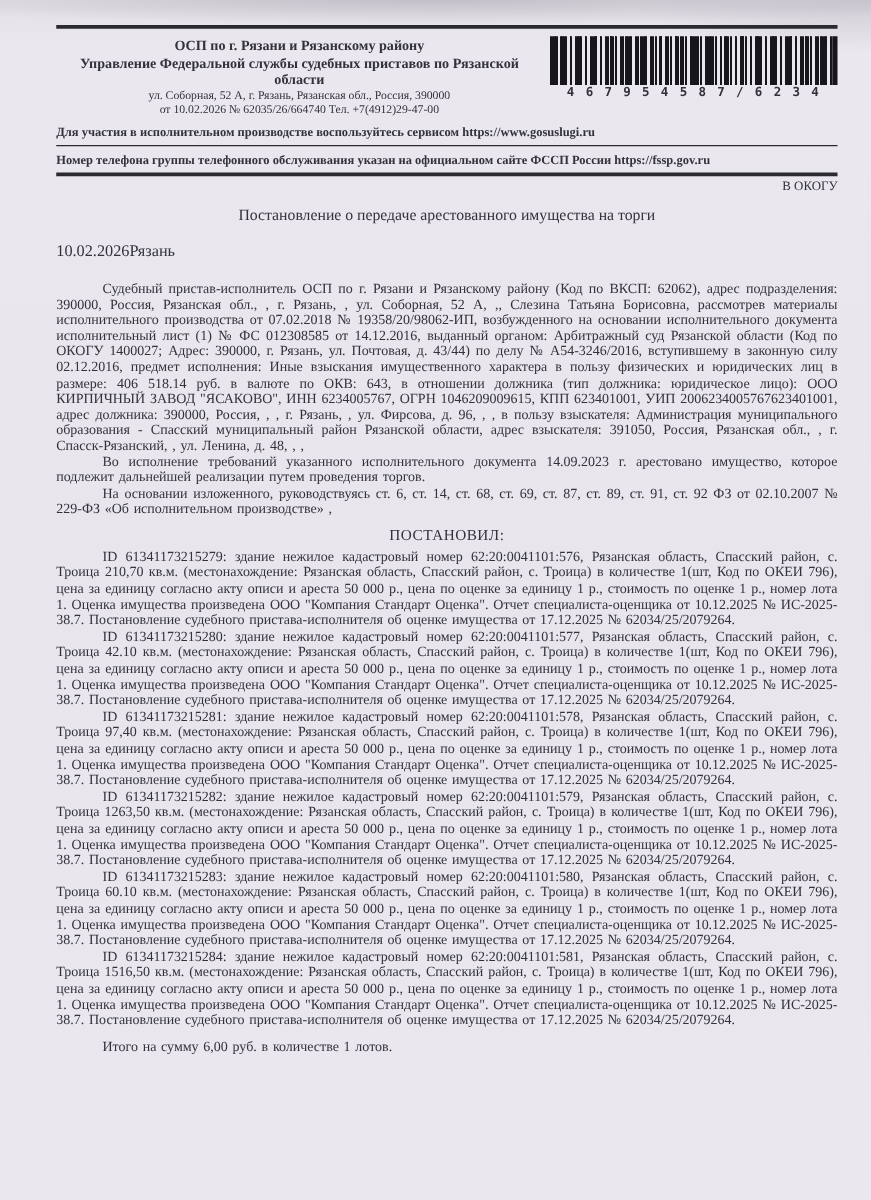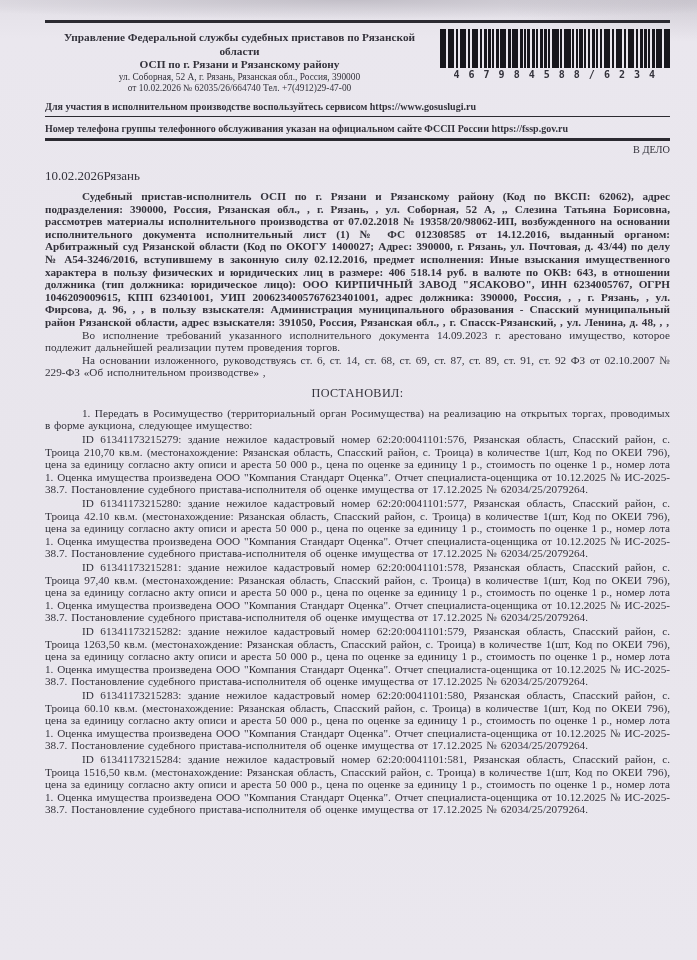--- a/index.html
+++ b/index.html
@@ -38,68 +38,69 @@
 
   .service{font-weight:bold;font-size:10px;line-height:13px;margin-top:5px;}
   .in-case{text-align:right;font-size:10.3px;margin-top:3px;}
   .title{text-align:center;font-size:12.6px;margin-top:10px;}
   .daterow{display:flex;justify-content:flex-start;font-size:13px;margin-top:13px;}
 
   .para{
     margin:0;font-size:11.2px;line-height:12.6px;
     text-align:justify;text-indent:37px;word-spacing:1px;
   }
-  .intro{margin-top:6px;font-weight:bold;}
+  .intro{margin-top:16px;}
   .heading{text-align:center;font-size:12.2px;letter-spacing:.4px;margin:7px 0 4px;}
   .clause{margin-top:6px;}
   .item{margin-top:1px;}
   .total{margin-top:9px;text-align:left;}
 </style>
 </head>
 <body>
 
 <div class="page">
 
   <hr class="rule rule-top">
 
   <div class="header">
     <div class="header-left">
+      <div class="org">ОСП по г. Рязани и Рязанскому району</div>
       <div class="org">Управление Федеральной службы судебных приставов по Рязанской области</div>
-      <div class="org">ОСП по г. Рязани и Рязанскому району</div>
       <div class="addr">ул. Соборная, 52 А, г. Рязань, Рязанская обл., Россия, 390000</div>
       <div class="addr">от 10.02.2026 № 62035/26/664740 Тел. +7(4912)29-47-00</div>
     </div>
     <div class="barcode">
       <div class="bars"></div>
-      <div class="digits">4 6 7 9 8 4 5 8 8 / 6 2 3 4</div>
+      <div class="digits">4 6 7 9 5 4 5 8 7 / 6 2 3 4</div>
     </div>
   </div>
 
   <div class="service">Для участия в исполнительном производстве воспользуйтесь сервисом https://www.gosuslugi.ru</div>
   <hr class="rule rule-thin">
   <div class="service">Номер телефона группы телефонного обслуживания указан на официальном сайте ФССП России https://fssp.gov.ru</div>
   <hr class="rule rule-thick">
 
-  <div class="in-case">В ДЕЛО</div>
+  <div class="in-case">В ОКОГУ</div>
 
+  <div class="title">Постановление о передаче арестованного имущества на торги</div>
 
   <div class="daterow">
     <span>10.02.2026</span>
     <span>Рязань</span>
   </div>
 
   <p class="para intro">Судебный пристав-исполнитель ОСП по г. Рязани и Рязанскому району (Код по ВКСП: 62062), адрес подразделения: 390000, Россия, Рязанская обл., , г. Рязань, , ул. Соборная, 52 А, ,, Слезина Татьяна Борисовна, рассмотрев материалы исполнительного производства от 07.02.2018 № 19358/20/98062-ИП, возбужденного на основании исполнительного документа исполнительный лист (1) № ФС 012308585 от 14.12.2016, выданный органом: Арбитражный суд Рязанской области (Код по ОКОГУ 1400027; Адрес: 390000, г. Рязань, ул. Почтовая, д. 43/44) по делу № А54-3246/2016, вступившему в законную силу 02.12.2016, предмет исполнения: Иные взыскания имущественного характера в пользу физических и юридических лиц в размере: 406 518.14 руб. в валюте по ОКВ: 643, в отношении должника (тип должника: юридическое лицо): ООО КИРПИЧНЫЙ ЗАВОД "ЯСАКОВО", ИНН 6234005767, ОГРН 1046209009615, КПП 623401001, УИП 2006234005767623401001, адрес должника: 390000, Россия, , , г. Рязань, , ул. Фирсова, д. 96, , , в пользу взыскателя: Администрация муниципального образования - Спасский муниципальный район Рязанской области, адрес взыскателя: 391050, Россия, Рязанская обл., , г. Спасск-Рязанский, , ул. Ленина, д. 48, , ,</p>
 
   <p class="para">Во исполнение требований указанного исполнительного документа 14.09.2023 г. арестовано имущество, которое подлежит дальнейшей реализации путем проведения торгов.</p>
   <p class="para">На основании изложенного, руководствуясь ст. 6, ст. 14, ст. 68, ст. 69, ст. 87, ст. 89, ст. 91, ст. 92 ФЗ от 02.10.2007 № 229-ФЗ «Об исполнительном производстве» ,</p>
 
   <div class="heading">ПОСТАНОВИЛ:</div>
-  <p class="para clause">1. Передать в Росимущество (территориальный орган Росимущества) на реализацию на открытых торгах, проводимых в форме аукциона, следующее имущество:</p>
 
   <p class="para item">ID 61341173215279: здание нежилое кадастровый номер 62:20:0041101:576, Рязанская область, Спасский район, с. Троица 210,70 кв.м. (местонахождение: Рязанская область, Спасский район, с. Троица) в количестве 1(шт, Код по ОКЕИ 796), цена за единицу согласно акту описи и ареста 50 000 р., цена по оценке за единицу 1 р., стоимость по оценке 1 р., номер лота 1. Оценка имущества произведена ООО "Компания Стандарт Оценка". Отчет специалиста-оценщика от 10.12.2025 № ИС-2025-38.7. Постановление судебного пристава-исполнителя об оценке имущества от 17.12.2025 № 62034/25/2079264.</p>
   <p class="para item">ID 61341173215280: здание нежилое кадастровый номер 62:20:0041101:577, Рязанская область, Спасский район, с. Троица 42.10 кв.м. (местонахождение: Рязанская область, Спасский район, с. Троица) в количестве 1(шт, Код по ОКЕИ 796), цена за единицу согласно акту описи и ареста 50 000 р., цена по оценке за единицу 1 р., стоимость по оценке 1 р., номер лота 1. Оценка имущества произведена ООО "Компания Стандарт Оценка". Отчет специалиста-оценщика от 10.12.2025 № ИС-2025-38.7. Постановление судебного пристава-исполнителя об оценке имущества от 17.12.2025 № 62034/25/2079264.</p>
   <p class="para item">ID 61341173215281: здание нежилое кадастровый номер 62:20:0041101:578, Рязанская область, Спасский район, с. Троица 97,40 кв.м. (местонахождение: Рязанская область, Спасский район, с. Троица) в количестве 1(шт, Код по ОКЕИ 796), цена за единицу согласно акту описи и ареста 50 000 р., цена по оценке за единицу 1 р., стоимость по оценке 1 р., номер лота 1. Оценка имущества произведена ООО "Компания Стандарт Оценка". Отчет специалиста-оценщика от 10.12.2025 № ИС-2025-38.7. Постановление судебного пристава-исполнителя об оценке имущества от 17.12.2025 № 62034/25/2079264.</p>
   <p class="para item">ID 61341173215282: здание нежилое кадастровый номер 62:20:0041101:579, Рязанская область, Спасский район, с. Троица 1263,50 кв.м. (местонахождение: Рязанская область, Спасский район, с. Троица) в количестве 1(шт, Код по ОКЕИ 796), цена за единицу согласно акту описи и ареста 50 000 р., цена по оценке за единицу 1 р., стоимость по оценке 1 р., номер лота 1. Оценка имущества произведена ООО "Компания Стандарт Оценка". Отчет специалиста-оценщика от 10.12.2025 № ИС-2025-38.7. Постановление судебного пристава-исполнителя об оценке имущества от 17.12.2025 № 62034/25/2079264.</p>
   <p class="para item">ID 61341173215283: здание нежилое кадастровый номер 62:20:0041101:580, Рязанская область, Спасский район, с. Троица 60.10 кв.м. (местонахождение: Рязанская область, Спасский район, с. Троица) в количестве 1(шт, Код по ОКЕИ 796), цена за единицу согласно акту описи и ареста 50 000 р., цена по оценке за единицу 1 р., стоимость по оценке 1 р., номер лота 1. Оценка имущества произведена ООО "Компания Стандарт Оценка". Отчет специалиста-оценщика от 10.12.2025 № ИС-2025-38.7. Постановление судебного пристава-исполнителя об оценке имущества от 17.12.2025 № 62034/25/2079264.</p>
   <p class="para item">ID 61341173215284: здание нежилое кадастровый номер 62:20:0041101:581, Рязанская область, Спасский район, с. Троица 1516,50 кв.м. (местонахождение: Рязанская область, Спасский район, с. Троица) в количестве 1(шт, Код по ОКЕИ 796), цена за единицу согласно акту описи и ареста 50 000 р., цена по оценке за единицу 1 р., стоимость по оценке 1 р., номер лота 1. Оценка имущества произведена ООО "Компания Стандарт Оценка". Отчет специалиста-оценщика от 10.12.2025 № ИС-2025-38.7. Постановление судебного пристава-исполнителя об оценке имущества от 17.12.2025 № 62034/25/2079264.</p>
 
+  <p class="para total">Итого на сумму 6,00 руб. в количестве 1 лотов.</p>
 
 </div>
 
 </body></html>

